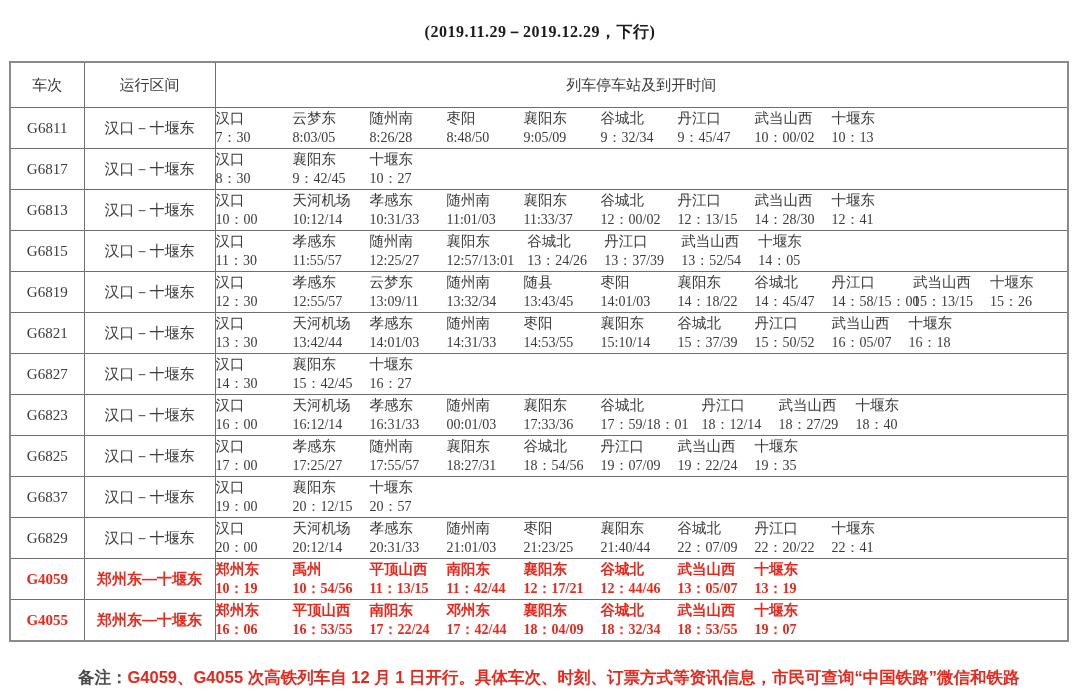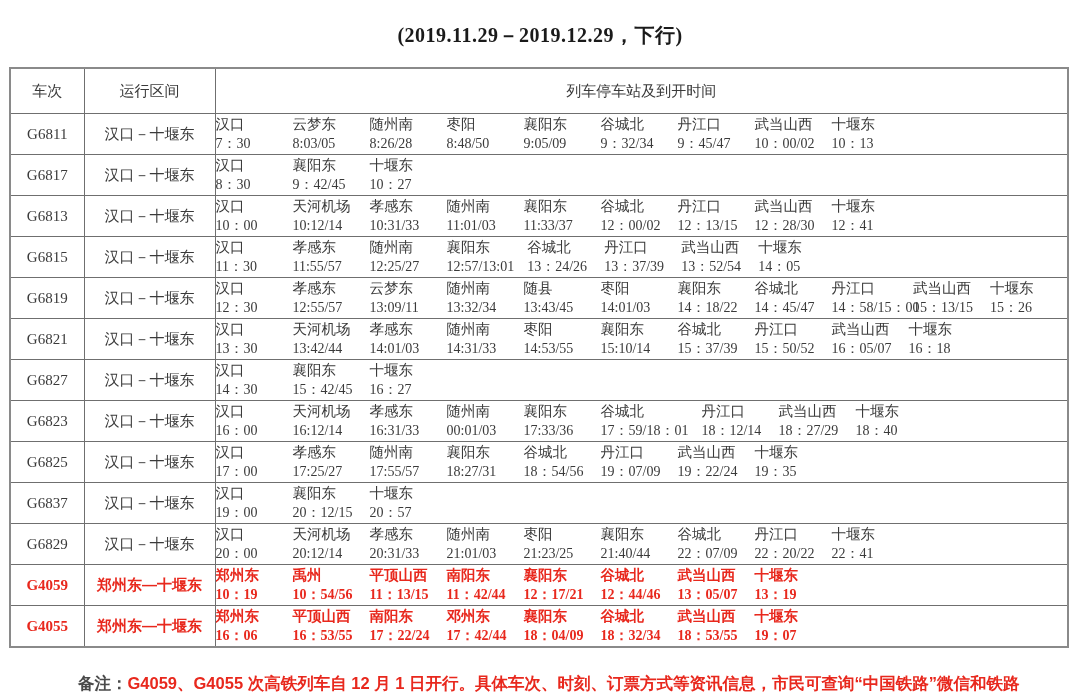--- a/index.html
+++ b/index.html
@@ -8,21 +8,21 @@
     font-family:"Liberation Sans","DejaVu Sans",sans-serif;
     color:#333;
     position:relative;
     overflow:hidden;
   }
   .page{padding:14px 0 0 0;}
   .title{
     text-align:center;
     font-family:"Liberation Serif","DejaVu Serif",serif;
     font-weight:bold;
-    font-size:20px;
+    font-size:16px;
     color:#1a1a1a;
     margin:8px 0 18px 0;
     letter-spacing:0.5px;
   }
   table.timetable{
     border-collapse:collapse;
     table-layout:fixed;
     width:1060px;
     margin-left:9px;
   }
@@ -207,21 +207,21 @@
               <span class="pair">
                 <div class="station">谷城北</div>
                 <div class="time">12：00/02</div>
               </span>
               <span class="pair">
                 <div class="station">丹江口</div>
                 <div class="time">12：13/15</div>
               </span>
               <span class="pair">
                 <div class="station">武当山西</div>
-                <div class="time">12：28/30</div>
+                <div class="time">14：28/30</div>
               </span>
               <span class="pair">
                 <div class="station">十堰东</div>
                 <div class="time">12：41</div>
               </span>
             </div>
           </td>
         </tr>
         <tr class="row">
           <td class="train-cell">G6815</td>

